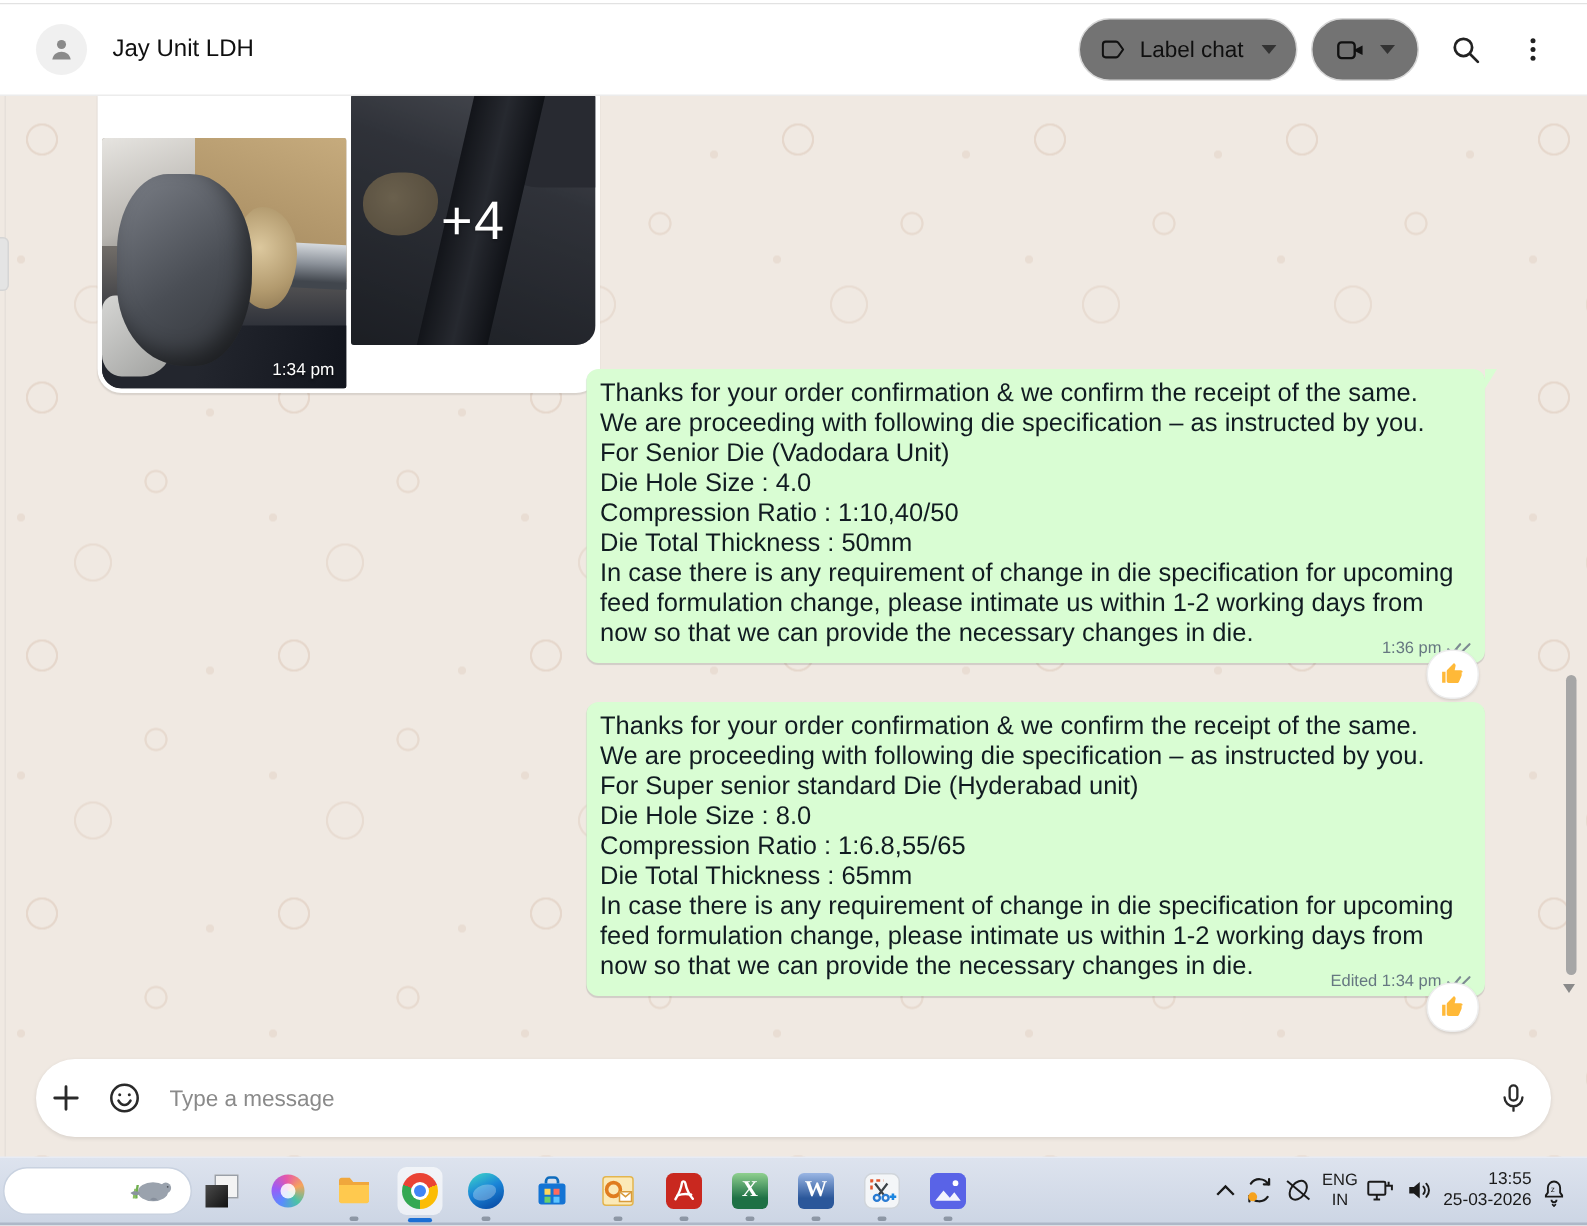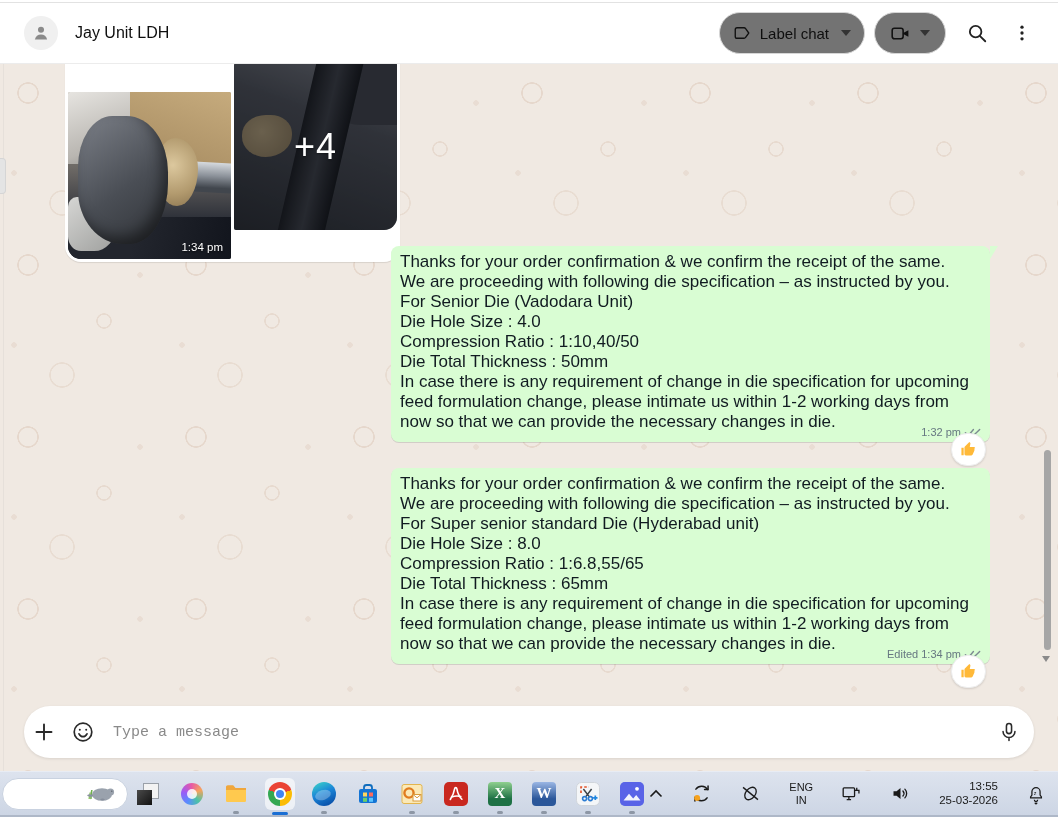--- a/index.html
+++ b/index.html
@@ -74,21 +74,21 @@
   .reaction-2{top:655px;}
 
   
   .scroll-thumb{position:absolute;right:7px;top:450px;width:7px;height:200px;background:#a6a6a6;border-radius:4px;z-index:4;cursor:pointer;}
   .scroll-arrow{position:absolute;right:8px;top:656px;width:0;height:0;border-left:4px solid transparent;border-right:4px solid transparent;border-top:6px solid #8a8a8a;z-index:4;cursor:pointer;}
 
   
   .composer{position:absolute;left:24px;top:706px;width:1010px;height:52px;background:#fff;border-radius:26px;box-shadow:0 1px 3px rgba(0,0,0,.10);display:flex;align-items:center;padding:0;box-sizing:border-box;z-index:5;}
   .composer .plus{margin-left:8px;}
   .composer .emoji{margin-left:15px;}
-  .composer-input{flex:1;margin-left:16px;border:none;outline:none;font-size:15px;color:#a21caf;font-family:Liberation Mono, monospace;background:transparent;}
+  .composer-input{flex:1;margin-left:16px;border:none;outline:none;font-size:15px;color:#a21caf;font-family:Liberation Sans, sans-serif;background:transparent;}
   .composer-input::placeholder{color:#8a8a8a;}
   .composer .mic{margin-right:14px;}
 
   
   .taskbar{position:absolute;left:0;right:0;bottom:0;height:45px;background:linear-gradient(180deg,#dde3ee,#ccd5e4);border-top:1px solid #e8ecf4;z-index:10;}
   .taskbar::after{content:"";position:absolute;left:0;right:0;bottom:0;height:2px;background:#aeb8c8;}
   .search-pill{position:absolute;left:2px;top:6px;width:126px;height:32px;background:#fff;border:1px solid #c9d2e0;border-radius:16px;display:flex;align-items:center;justify-content:flex-end;box-sizing:border-box;cursor:pointer;}
   .search-pill .critter{margin-right:10px;display:flex;}
   .task-icons{position:absolute;left:136px;top:0;height:43px;display:flex;align-items:center;gap:20px;}
   .ticon{position:relative;width:24px;height:24px;flex:none;cursor:pointer;}
@@ -103,21 +103,21 @@
   .copilot-ball{position:absolute;inset:1px;border-radius:50%;background:conic-gradient(from 210deg,#5a8bff,#9b5cf6,#e658a8,#f6a35c,#4cc3a5,#5a8bff);}
   .copilot-ball::before{content:"";position:absolute;left:6px;top:6px;width:10px;height:10px;border-radius:50%;background:rgba(255,255,255,.85);}
   .sq-back{position:absolute;right:1px;top:1px;width:14px;height:14px;background:#f3f3f3;border:1px solid #9aa0a8;}
   .sq-front{position:absolute;left:1px;bottom:1px;width:15px;height:15px;background:linear-gradient(135deg,#4a4a4a,#121212);}
   .excel-sq,.word-sq{position:absolute;inset:0;border-radius:4px;display:flex;align-items:center;justify-content:center;color:#fff;font-weight:bold;font-size:15px;font-family:"Liberation Serif",serif;}
   .excel-sq{background:linear-gradient(180deg,#8fd08f,#1e7145 70%);}
   .word-sq{background:linear-gradient(180deg,#9ab6e4,#2b579a 70%);}
   .acro-sq{position:absolute;inset:0;border-radius:5px;background:#c9281f;}
 
   
-  .tray{position:absolute;right:12px;top:0;height:43px;display:flex;align-items:center;gap:28px;}
+  .tray{position:absolute;right:12px;top:0;height:43px;display:flex;align-items:center;gap:5px;}
   .tray-item{display:flex;align-items:center;justify-content:center;cursor:pointer;flex:none;}
   .lang{font-size:11px;line-height:12.5px;color:#1a1a1a;text-align:center;}
   .clock{font-size:11.5px;line-height:13.5px;color:#1a1a1a;text-align:right;}
 </style>
 </head>
 <body>
 
 <div class="top-edge"></div>
 
 <div class="header">
@@ -209,21 +209,21 @@
 <div class="bubble bubble-1">
   <div class="tail"></div>
   <div class="msg-text">Thanks for your order confirmation &amp; we confirm the receipt of the same.
 We are proceeding with following die specification –  as instructed by you.
 For Senior Die (Vadodara Unit)
 Die Hole Size : 4.0
 Compression Ratio : 1:10,40/50
 Die Total Thickness : 50mm
 In case there is any requirement of change in die specification for upcoming feed formulation change, please intimate us within 1-2 working days from now so that we can provide the necessary changes in die.</div>
   <div class="meta">
-    <span class="meta-time">1:32 pm</span>
+    <span class="meta-time">1:36 pm</span>
     <span style="display:flex;">
       <svg width="17" height="11" viewBox="0 0 18 11" fill="none" stroke="#7d8b92" stroke-width="1.5" stroke-linecap="round" stroke-linejoin="round">
           <path d="M1.5 5.8l3 3L10 2.3"></path>
           <path d="M7.2 6.2l2.8 2.6L16.6 2.3"></path>
         </svg>
     </span>
   </div>
 </div>
 <div class="reaction reaction-1">
   <span style="display:flex;">

